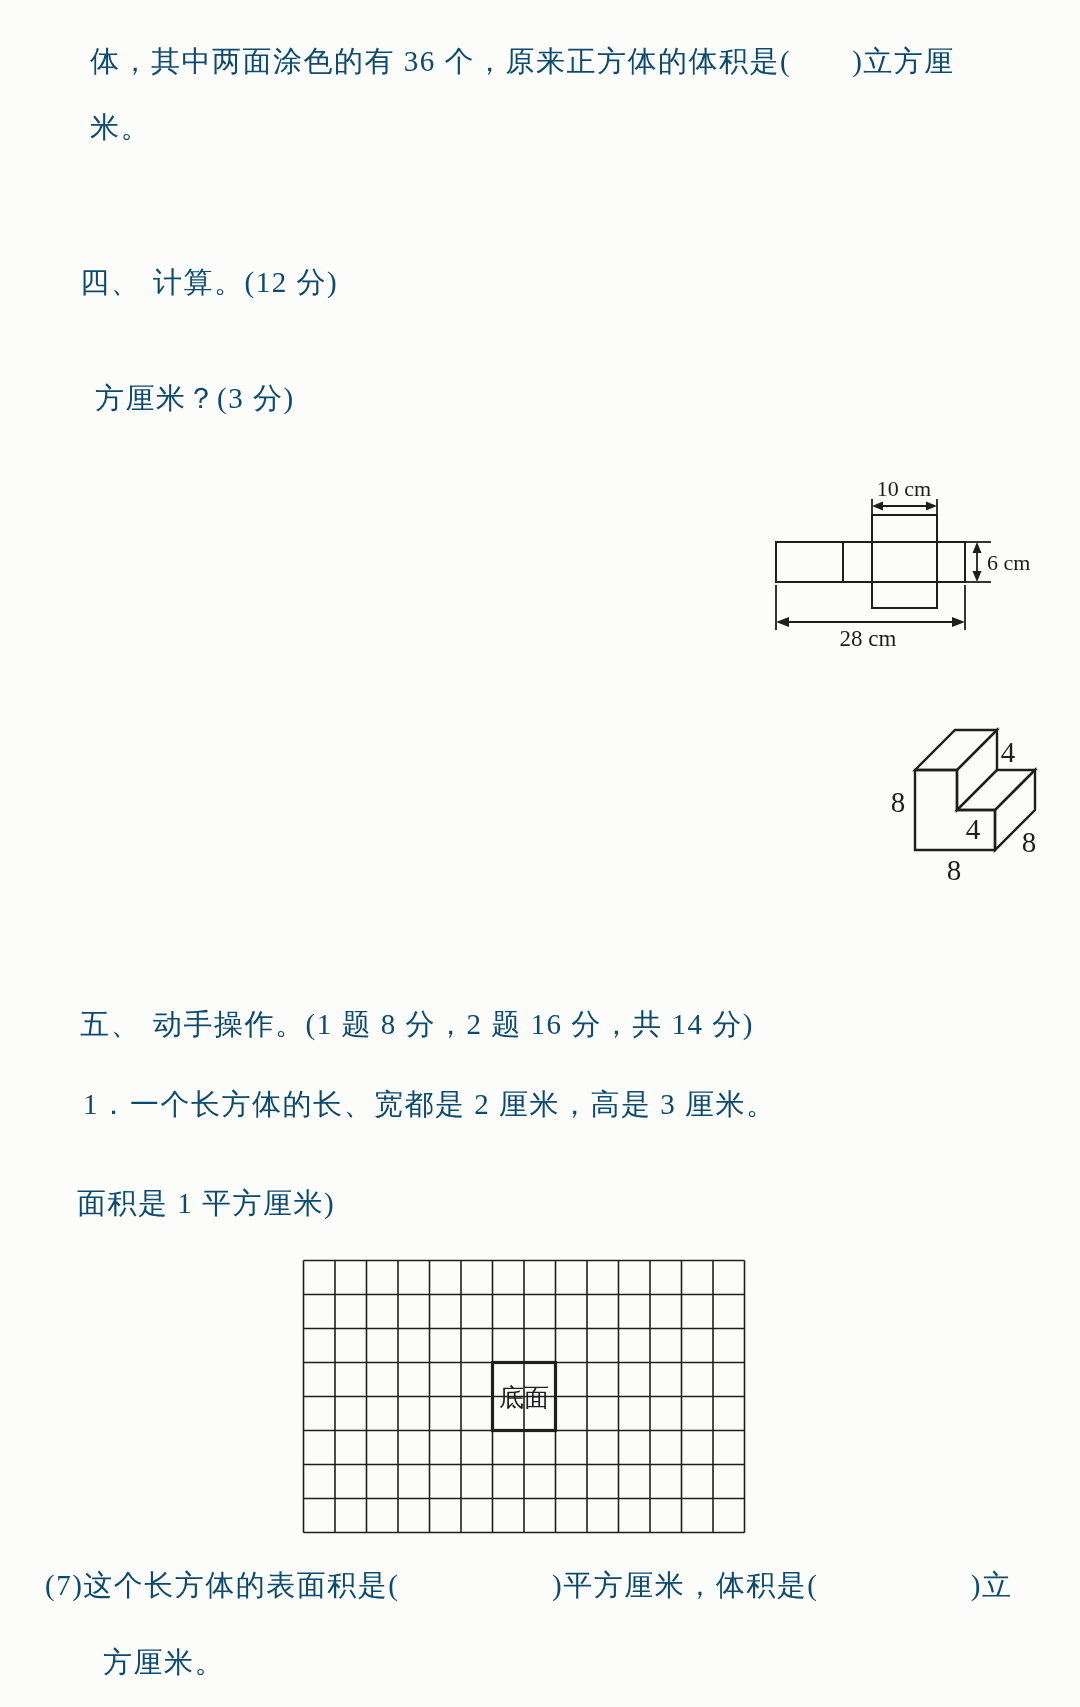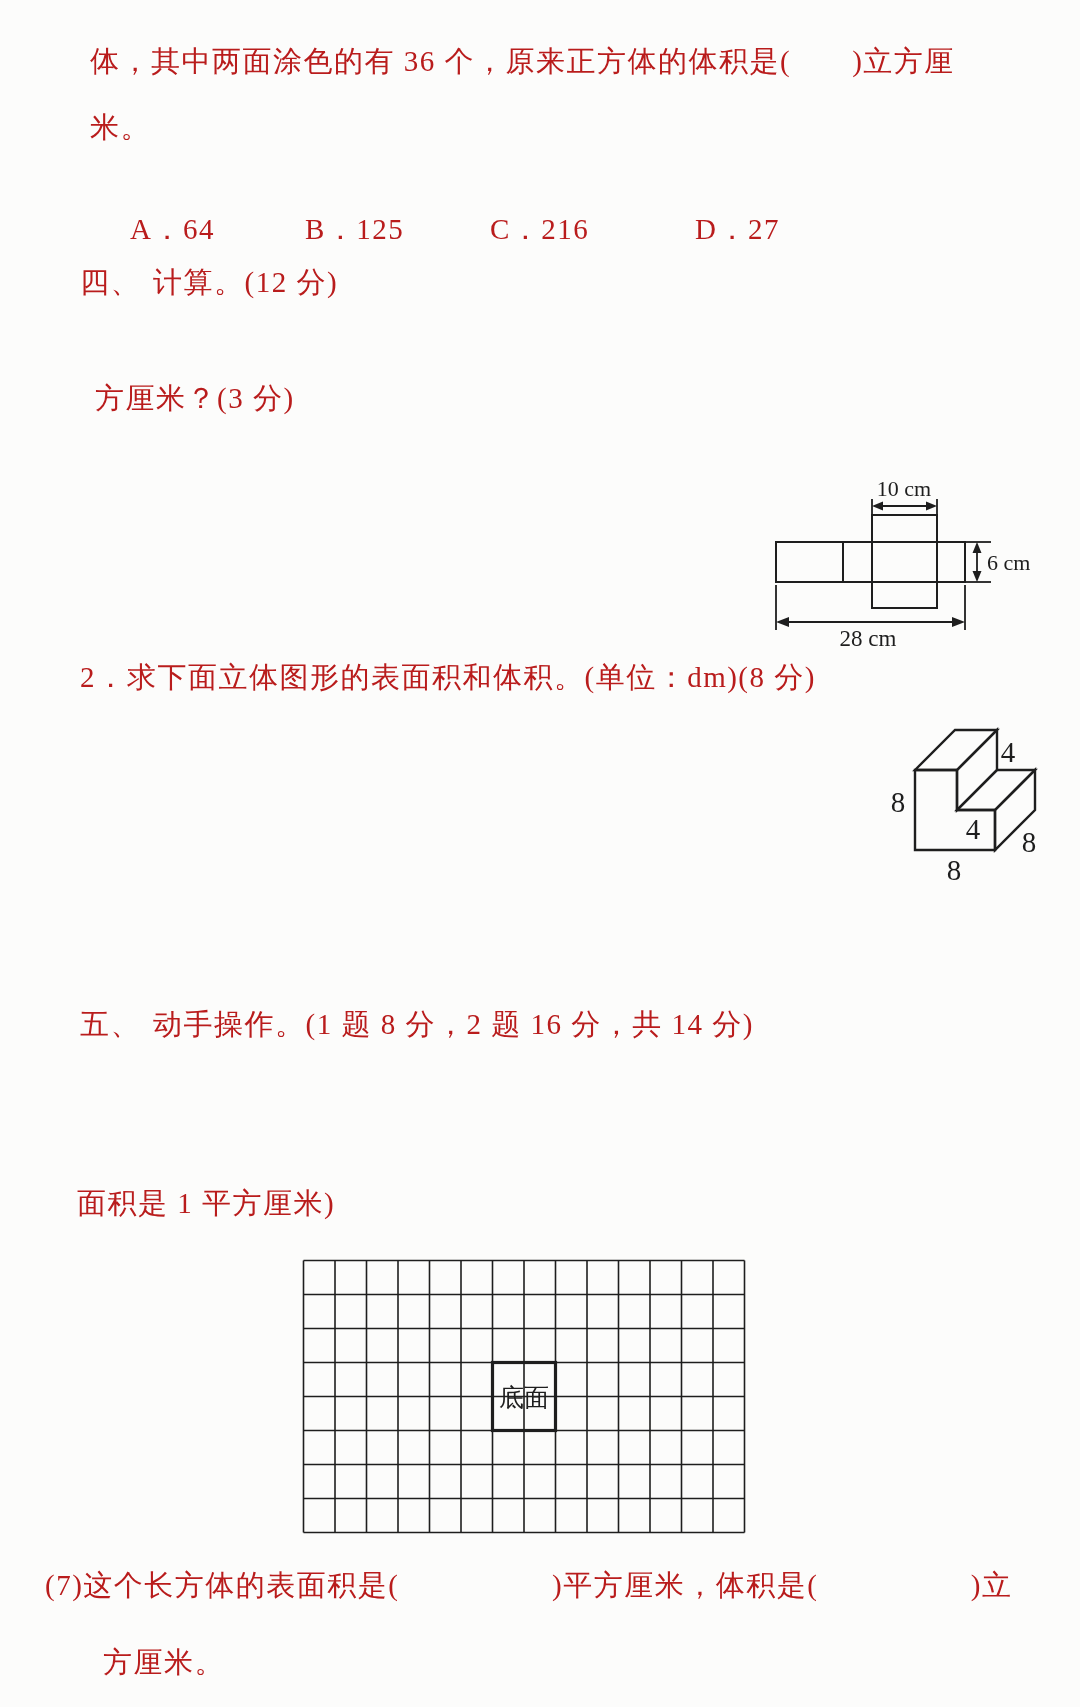--- a/index.html
+++ b/index.html
@@ -11,43 +11,40 @@
     font-family:"Liberation Serif","DejaVu Serif",serif;
     color:#1e1e1e;
     overflow:hidden;
   }
   .line{
     position:absolute;
     font-size:29px;
     line-height:34px;
     letter-spacing:1.5px;
     white-space:pre;
-    color:#b91c1c;
+    color:#0c4a6e;
   }
   .secnum{display:inline-block;width:73px;}
   .qnum{display:inline-block;width:47px;}
   .opt-a,.opt-b{display:inline-block;width:175px;}
   .opt-b{width:185px;}
   .opt-c{display:inline-block;width:205px;}
   svg.fig{position:absolute;}
   svg.fig line, svg.fig rect, svg.fig path{stroke:#1e1e1e;fill:none;}
   svg.fig polygon{fill:#1e1e1e;stroke:none;}
   svg.fig text{fill:#1e1e1e;stroke:none;font-family:"Liberation Serif","DejaVu Serif",serif;}
 </style>
 </head>
 <body>
 
 <div id="page">
 
   <div class="line" style="left:90px;top:44px">体，其中两面涂色的有 36 个，原来正方体的体积是(　　)立方厘</div>
   <div class="line" style="left:90px;top:110px">米。</div>
 
-  <div class="line" style="left:95px;top:178px">
-    <span class="opt-a">A．64</span><span class="opt-b">B．125</span><span class="opt-c">C．216</span><span>D．27</span>
-  </div>
 
   <div class="line" style="left:45px;top:231px">
     <span class="secnum">四、</span><span>计算。(12 分)</span>
   </div>
 
   <div class="line" style="left:95px;top:381px">方厘米？(3 分)</div>
 
   <svg class="fig" style="left:690px;top:478px" width="390" height="175" viewBox="0 0 390 175">
     <g stroke-width="2">
       <rect x="86" y="64" width="189" height="40"></rect>
@@ -76,43 +73,43 @@
     <g stroke-width="1.8">
       <line x1="86" y1="107" x2="86" y2="152"></line>
       <line x1="275" y1="107" x2="275" y2="152"></line>
       <line x1="92" y1="144" x2="269" y2="144"></line>
       <polygon points="86,144 99,139 99,149"></polygon>
       <polygon points="275,144 262,139 262,149"></polygon>
     </g>
     <text x="178" y="168" text-anchor="middle" font-size="23">28 cm</text>
   </svg>
 
-  <div class="line" style="left:45px;top:626px">
-    <span class="qnum">2．</span><span>求下面立体图形的表面积和体积。(单位：dm)(8 分)</span>
-  </div>
 
   <svg class="fig" style="left:855px;top:688px" width="230" height="200" viewBox="0 0 230 200">
     <g stroke-width="2.4" stroke-linejoin="miter">
       <path d="M60,82 L102,82 L102,122 L140,122 L140,162 L60,162 Z"></path>
       <path d="M60,82 L100,42 L142,42 L102,82 Z"></path>
       <path d="M102,82 L142,42 L142,82 L102,122 Z"></path>
       <path d="M102,122 L142,82 L180,82 L140,122 Z"></path>
       <path d="M140,122 L180,82 L180,122 L140,162 Z"></path>
     </g>
     <text x="43" y="124" text-anchor="middle" font-size="29">8</text>
     <text x="99" y="192" text-anchor="middle" font-size="29">8</text>
     <text x="174" y="164" text-anchor="middle" font-size="29">8</text>
     <text x="153" y="74" text-anchor="middle" font-size="29">4</text>
     <text x="118" y="151" text-anchor="middle" font-size="29">4</text>
   </svg>
 
   <div class="line" style="left:45px;top:973px">
     <span class="secnum">五、</span><span>动手操作。(1 题 8 分，2 题 16 分，共 14 分)</span>
   </div>
 
+  <div class="line" style="left:48px;top:1053px">
+    <span class="qnum">1．</span><span>一个长方体的长、宽都是 2 厘米，高是 3 厘米。</span>
+  </div>
   <div class="line" style="left:77px;top:1186px">面积是 1 平方厘米)</div>
 
   <svg class="fig" style="left:302px;top:1259px" width="446" height="276" viewBox="0 0 446 276">
       <line x1="1.5" y1="1.5" x2="1.5" y2="273.5" stroke="#1e1e1e" stroke-width="1.6"></line>
       <line x1="33" y1="1.5" x2="33" y2="273.5" stroke="#1e1e1e" stroke-width="1.6"></line>
       <line x1="64.5" y1="1.5" x2="64.5" y2="273.5" stroke="#1e1e1e" stroke-width="1.6"></line>
       <line x1="96" y1="1.5" x2="96" y2="273.5" stroke="#1e1e1e" stroke-width="1.6"></line>
       <line x1="127.5" y1="1.5" x2="127.5" y2="273.5" stroke="#1e1e1e" stroke-width="1.6"></line>
       <line x1="159" y1="1.5" x2="159" y2="273.5" stroke="#1e1e1e" stroke-width="1.6"></line>
       <line x1="190.5" y1="1.5" x2="190.5" y2="273.5" stroke="#1e1e1e" stroke-width="1.6"></line>

